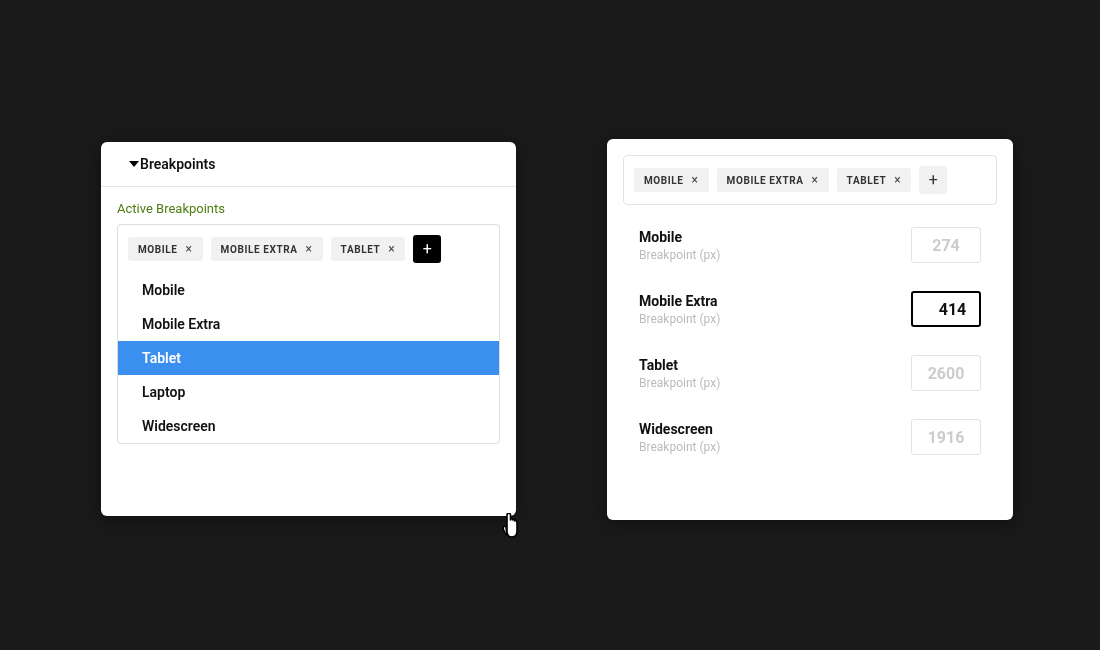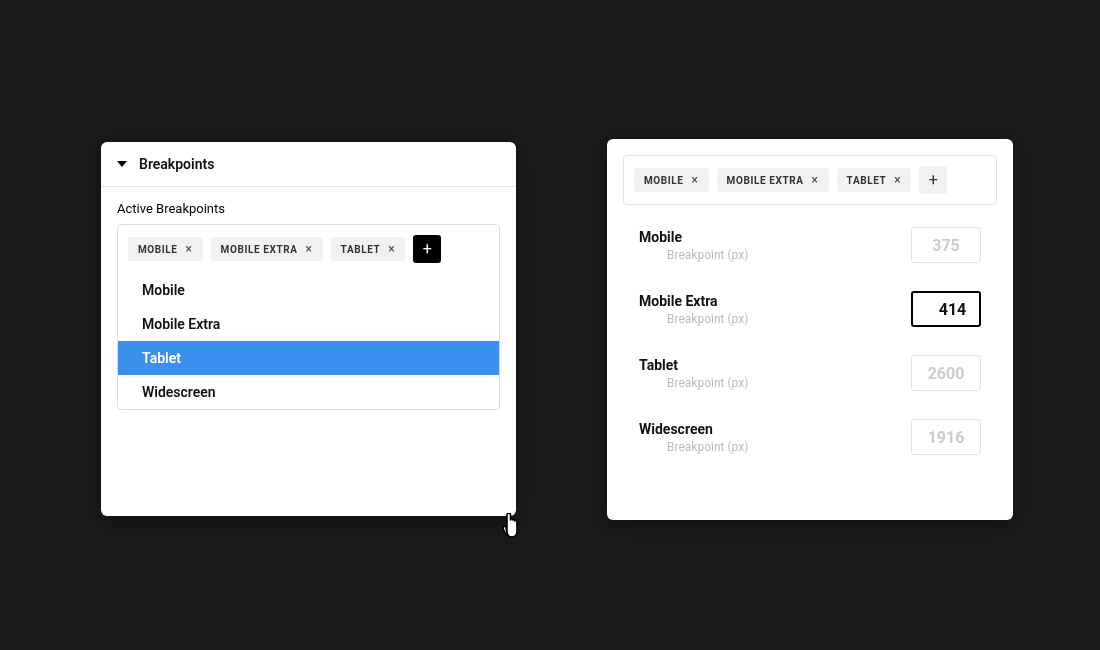--- a/index.html
+++ b/index.html
@@ -18,39 +18,39 @@
     width: 415px;
     height: 374px;
     background: #fff;
     border-radius: 6px;
     box-shadow: 0 4px 20px rgba(0,0,0,0.4);
     overflow: visible;
   }
   .section-header {
     display: flex;
     align-items: center;
-    gap: 12px;
-    padding: 14px 16px;
+    gap: 1px;
+    padding: 14px 28px;
     border-bottom: 1px solid #e5e5e5;
   }
   .caret-down {
     width: 0; height: 0;
     border-left: 5px solid transparent;
     border-right: 5px solid transparent;
     border-top: 6px solid #000;
   }
   .section-title {
     font-size: 14px;
     font-weight: 600;
     color: #111;
   }
   .subheading {
     padding: 14px 16px 8px 16px;
     font-size: 13px;
-    color: #000000;
+    color: #4d7c0f;
   }
 
   .collection-wrap {
     margin: 0 16px;
     border: 1px solid #ddd;
     border-radius: 4px;
     background: #fff;
   }
   .tag-row {
     display: flex;
@@ -148,21 +148,20 @@
   .bp-labels { }
   .bp-name {
     font-size: 14px;
     font-weight: 700;
     color: #111;
     margin-bottom: 3px;
   }
   .bp-sub {
     font-size: 12px;
     color: #bbb;
-    margin-left: 28px;
   }
   .bp-input {
     width: 70px;
     height: 36px;
     border: 1px solid #e3e3e3;
     border-radius: 3px;
     display: flex;
     align-items: center;
     justify-content: center;
     font-size: 16px;
@@ -204,20 +203,21 @@
       </span>
       <span class="add-btn">
         <span>+</span>
       </span>
     </div>
 
     <div class="dropdown-list">
       <div class="dropdown-item">Mobile</div>
       <div class="dropdown-item">Mobile Extra</div>
       <div class="dropdown-item selected">Tablet</div>
+      <div class="dropdown-item">Laptop</div>
       <div class="dropdown-item">Widescreen</div>
     </div>
 
   </div>
 
   <div class="cursor">
     <svg width="26" height="30" viewBox="0 0 26 30">
       <path d="M8 2 L8 18 C8 22 10 24 13 24 C16 24 18 22 18 18 L18 10 C18 8 17 7 15.5 7 C15.5 7 15.5 8 15.5 8 C15.5 6.5 14.5 6 13.5 6 C13.5 6 13.5 7 13.5 7 C13.5 5.5 12.5 5 11.5 5 C11.5 5 11.5 7 11.5 7 L11.5 2 C11.5 1 10.7 0.3 9.75 0.3 C8.8 0.3 8 1 8 2 Z M6 13 C4.5 13.5 4 15 4.5 16.5 L7 22" fill="#fff" stroke="#000" stroke-width="1.6" stroke-linejoin="round" stroke-linecap="round"></path>
     </svg>
   </div>
@@ -241,21 +241,21 @@
     <span class="add-btn light">
       <span>+</span>
     </span>
   </div>
 
   <div class="bp-row">
     <div class="bp-labels">
       <div class="bp-name">Mobile</div>
       <div class="bp-sub">Breakpoint (px)</div>
     </div>
-    <div class="bp-input">375</div>
+    <div class="bp-input">274</div>
   </div>
 
   <div class="bp-row">
     <div class="bp-labels">
       <div class="bp-name">Mobile Extra</div>
       <div class="bp-sub">Breakpoint (px)</div>
     </div>
     <div class="bp-input active">414</div>
   </div>
 

